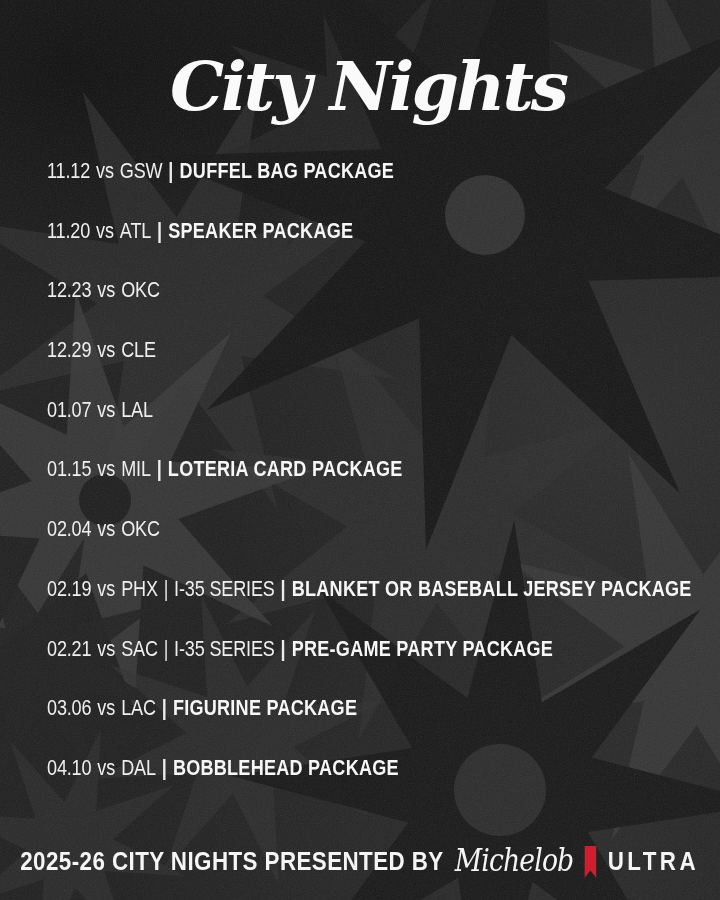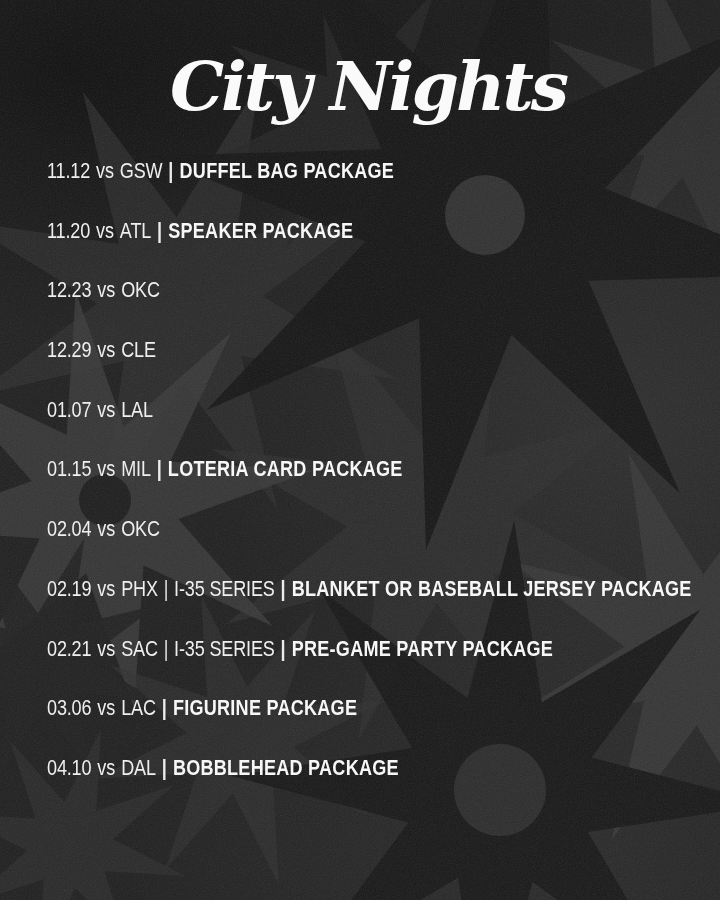--- a/index.html
+++ b/index.html
@@ -273,14 +273,24 @@
     <span class="vs">vs</span>
     <span class="opp">DAL</span>
 
     <span class="package-group">
       <span class="sep">|</span>
       <span class="package">BOBBLEHEAD PACKAGE</span>
     </span>
   </li>
 </ul>
 
+  <div class="footer">
+    <div class="footer-inner">
+      <span class="footer-text">2025-26 CITY NIGHTS PRESENTED BY</span>
+      <span class="michelob-script">Michelob</span>
+      <svg class="ribbon" width="14" height="32" viewBox="0 0 14 32" aria-hidden="true">
+        <path d="M0 0 H14 V32 L7 24.5 L0 32 Z" fill="#cf1f2e"></path>
+      </svg>
+      <span class="ultra-caps">ULTRA</span>
+    </div>
+  </div>
 
 </div>
 
 </body></html>

